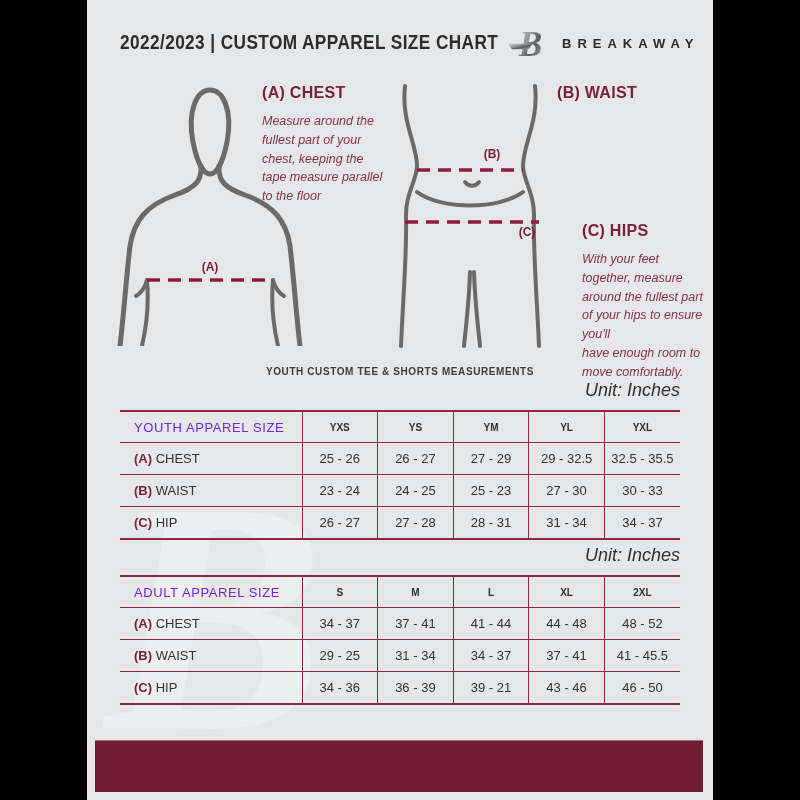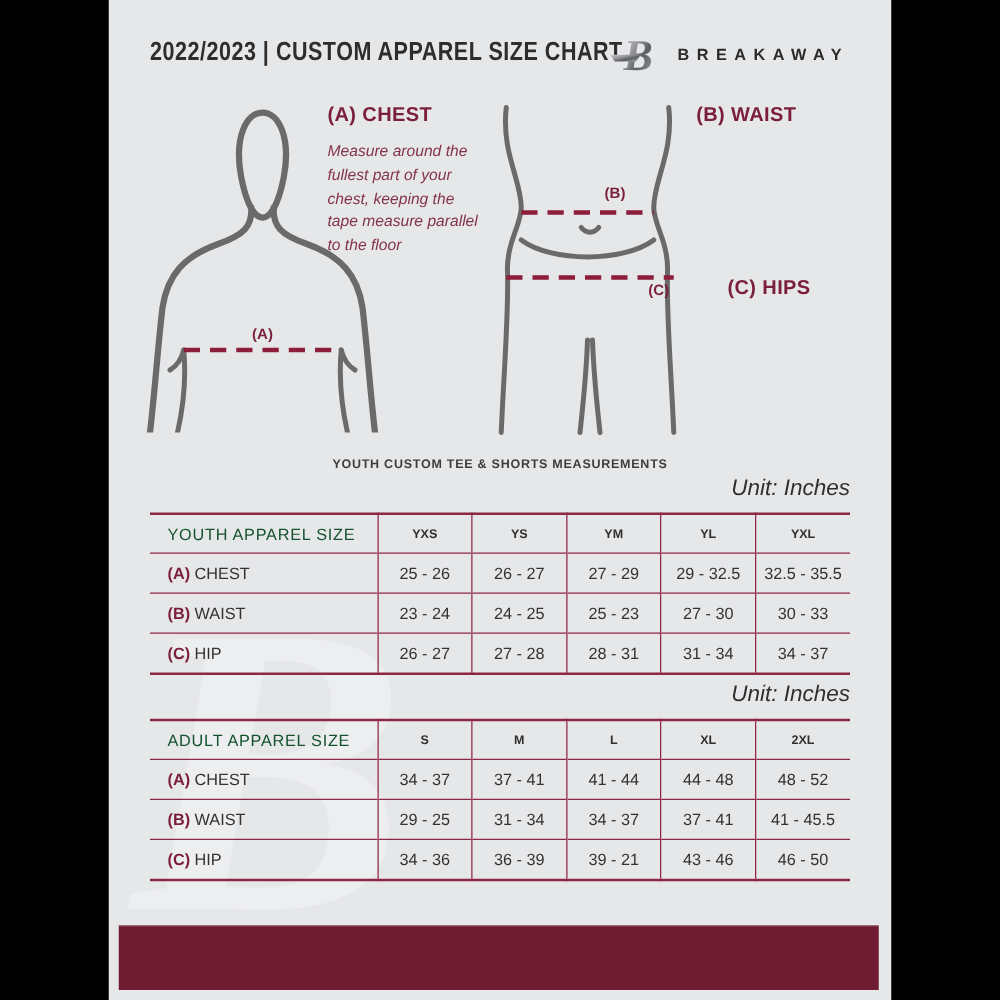--- a/index.html
+++ b/index.html
@@ -10,21 +10,21 @@
   
   .watermark{position:absolute;left:18px;top:452px;z-index:0;
              font-family:"Liberation Serif",serif;font-weight:bold;font-style:italic;
              font-size:330px;line-height:1;color:#f2f3f5;opacity:.6;pointer-events:none;}
 
   
   .header{position:absolute;left:0;top:0;width:100%;height:72px;z-index:1;}
   .doc-title{position:absolute;left:33px;top:30px;font-size:21px;font-weight:bold;
              color:#2d2d2d;letter-spacing:.5px;white-space:nowrap;
              transform:scaleX(.82);transform-origin:0 50%;}
-  .brand-lockup{position:absolute;left:398px;top:22px;display:flex;align-items:center;gap:11px;}
+  .brand-lockup{position:absolute;left:418px;top:22px;display:flex;align-items:center;gap:11px;}
   .brand-name{font-size:13px;font-weight:bold;letter-spacing:6px;color:#2b2b2b;}
 
   
   .guide{position:absolute;left:0;top:0;width:100%;z-index:1;}
   .figure-upper{position:absolute;left:24px;top:84px;}
   .figure-lower{position:absolute;left:306px;top:82px;}
   .guide-block{position:absolute;}
   .chest-block{left:175px;top:84px;width:142px;}
   .waist-block{left:470px;top:84px;width:152px;}
   .hips-block{left:470px;top:222px;width:160px;margin-left:25px;}
@@ -45,21 +45,21 @@
 
   table.size-table{width:560px;margin-top:9px;border-collapse:collapse;table-layout:fixed;
                    border-top:2px solid #8e2744;border-bottom:2px solid #8e2744;}
   table.size-table col.c-label{width:182px;}
   table.size-table tr{border-top:1.5px solid #8e2744;}
   table.size-table tr:first-child{border-top:none;}
   table.size-table th,table.size-table td{border-left:1.5px solid #8e2744;text-align:center;
                    color:#333;font-size:13px;padding:0;}
   table.size-table th:first-child,table.size-table td:first-child{border-left:none;text-align:left;padding-left:14px;}
   table.size-table th{height:30px;font-size:10px;font-weight:bold;color:#2f2f2f;}
-  table.size-table th:first-child{font-weight:normal;font-size:13px;letter-spacing:.6px;color:#14532d;}
+  table.size-table th:first-child{font-weight:normal;font-size:13px;letter-spacing:.6px;color:#6d28d9;}
   table.size-table td{height:31px;}
   td.row-label{font-size:14px;color:#3a3a3a;}
   .row-prefix{font-weight:bold;color:#7a1e3a;}
 
   
   .footer-bar{position:absolute;left:8px;top:740px;width:608px;height:51px;
               background:#6f1c33;border-top:1px solid rgba(255,255,255,.35);z-index:2;}
 </style>
 </head>
 <body>
@@ -123,20 +123,27 @@
         <text class="marker" x="99" y="76" text-anchor="middle">(B)</text>
         <text class="marker" x="134" y="154" text-anchor="middle">(C)</text>
       </svg>
 
       <div class="guide-block waist-block">
         <p class="guide-heading">(B) WAIST</p>
       </div>
 
       <div class="guide-block hips-block">
         <p class="guide-heading">(C) HIPS</p>
+        <p class="guide-body">With your feet
+together, measure
+around the fullest part
+of your hips to ensure
+you'll
+have enough room to
+move comfortably.</p>
       </div>
     </div>
 
     <div class="measure-section youth-section">
       <div class="section-title">YOUTH CUSTOM TEE &amp; SHORTS MEASUREMENTS</div>
       <div class="section-unit">Unit: Inches</div>
       <table class="size-table">
         <colgroup>
             <col class="c-label">
             <col>

